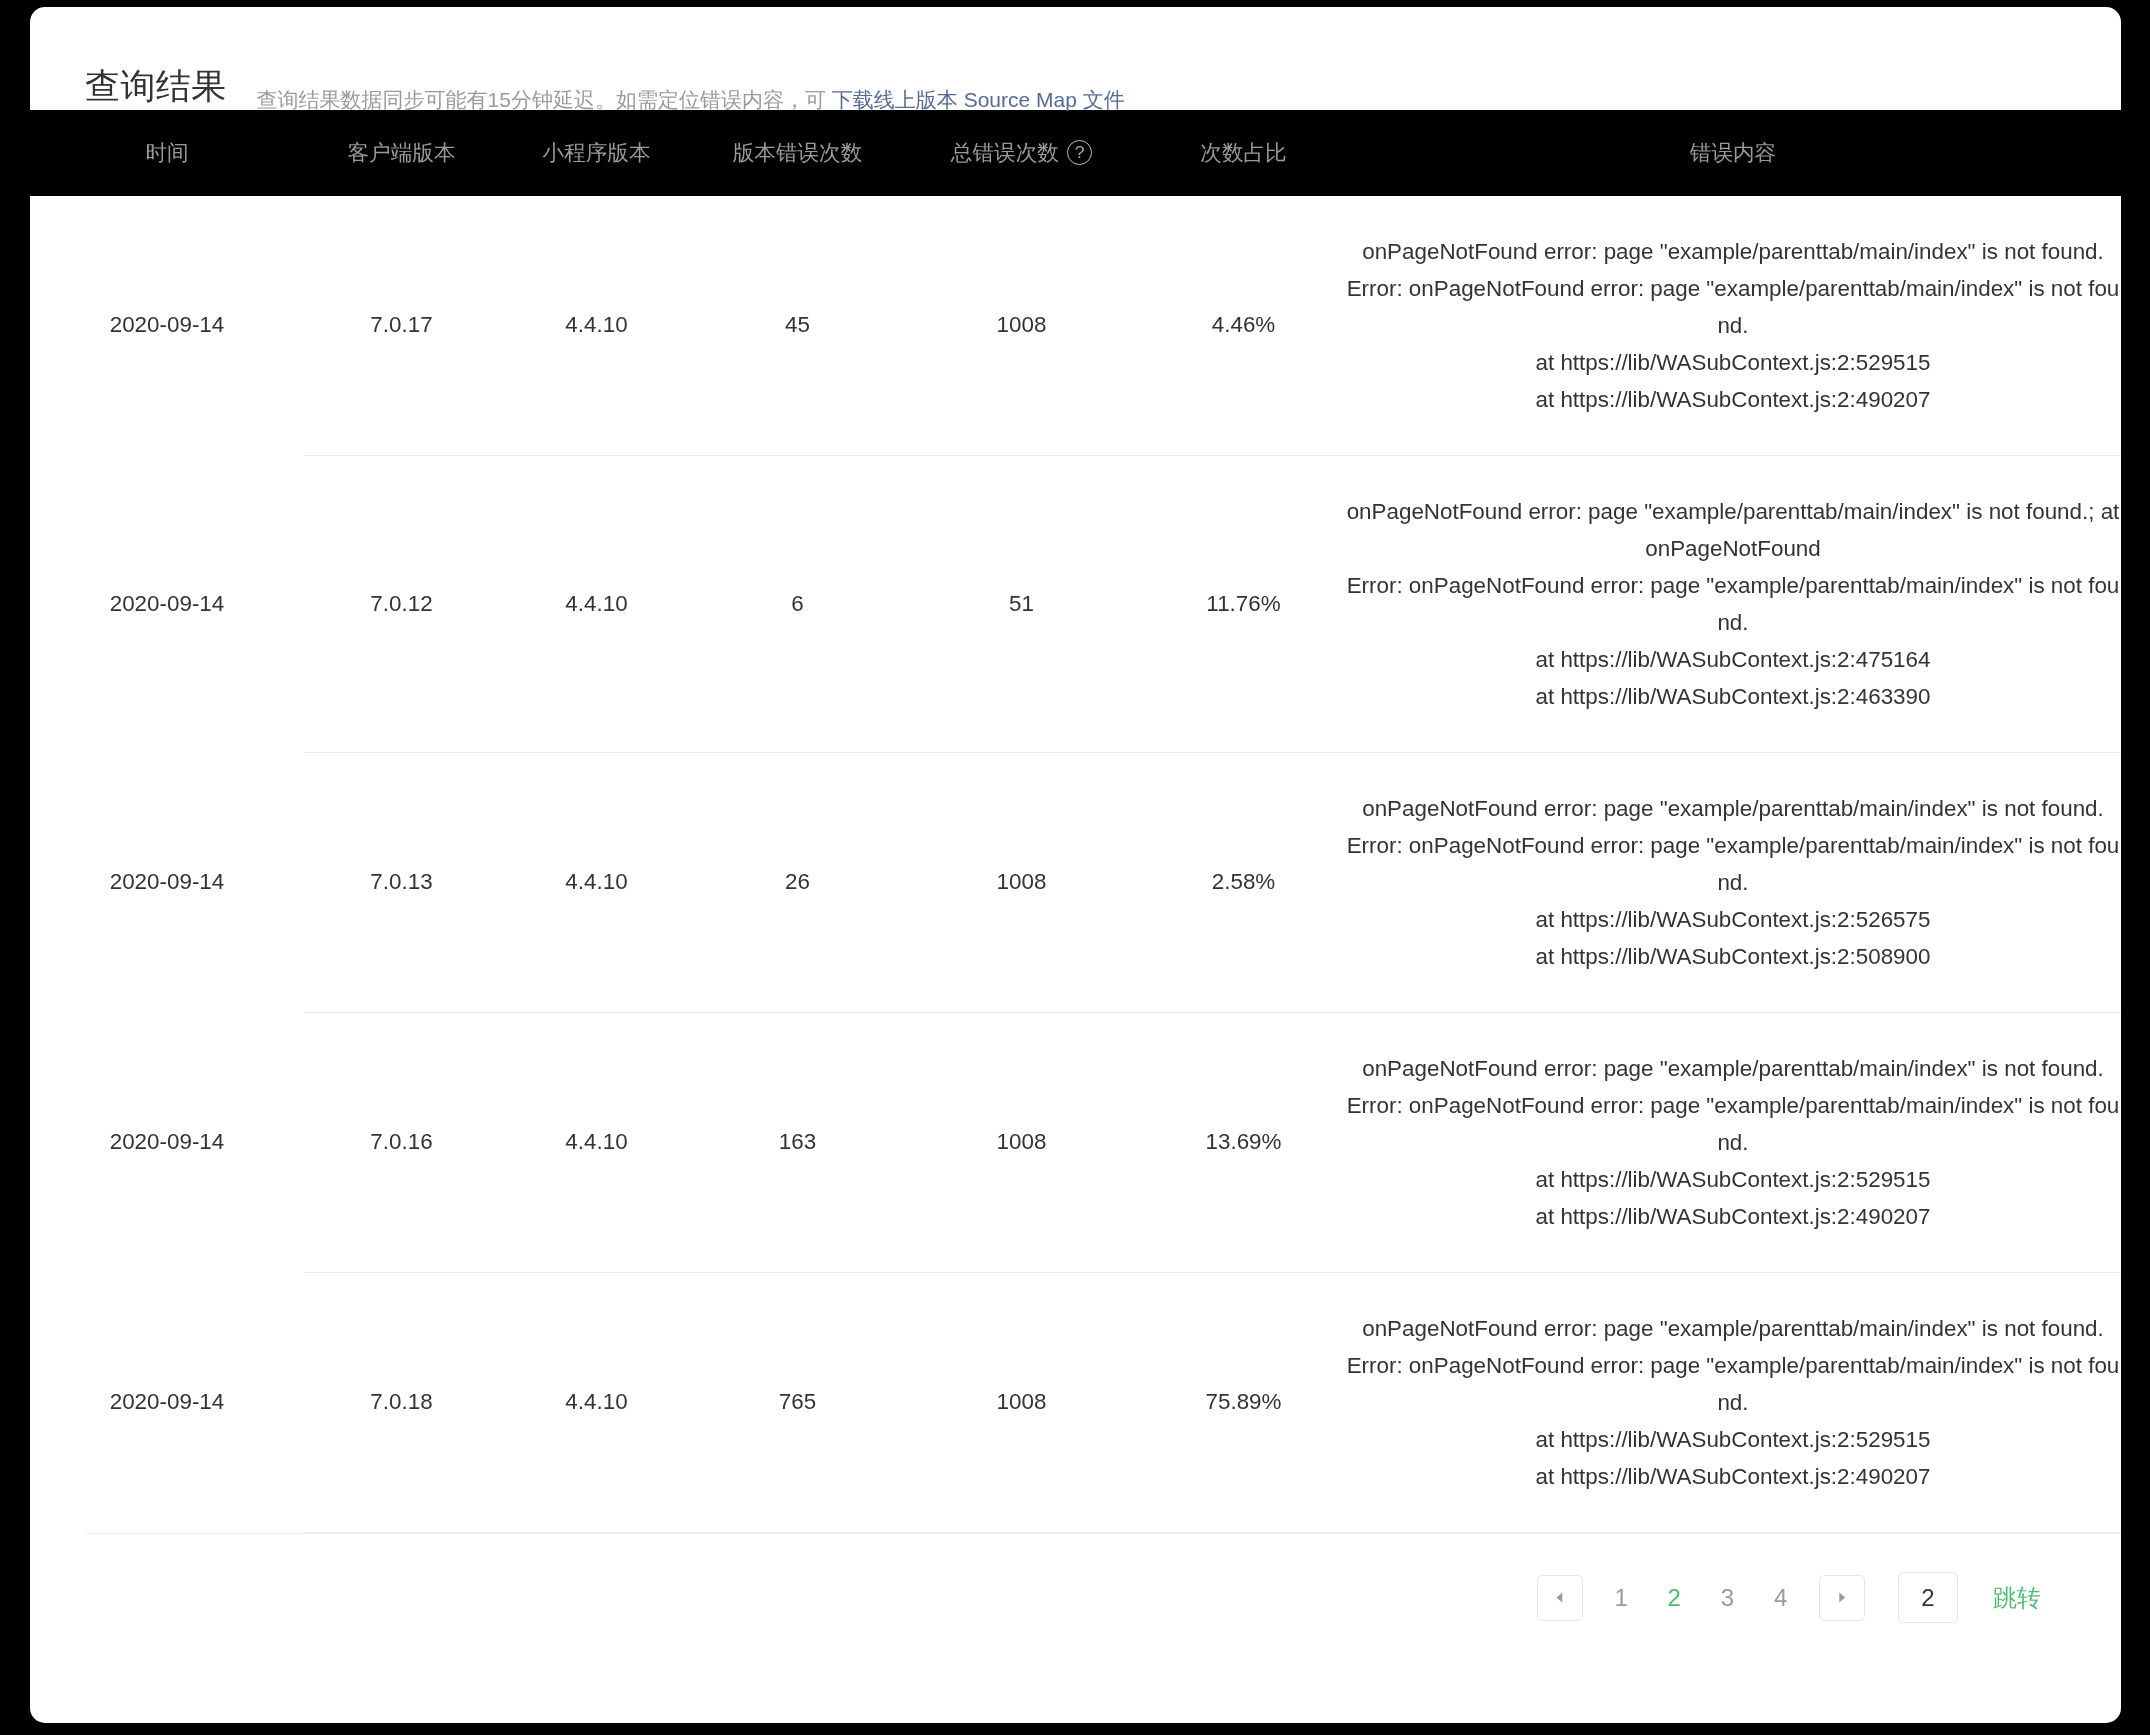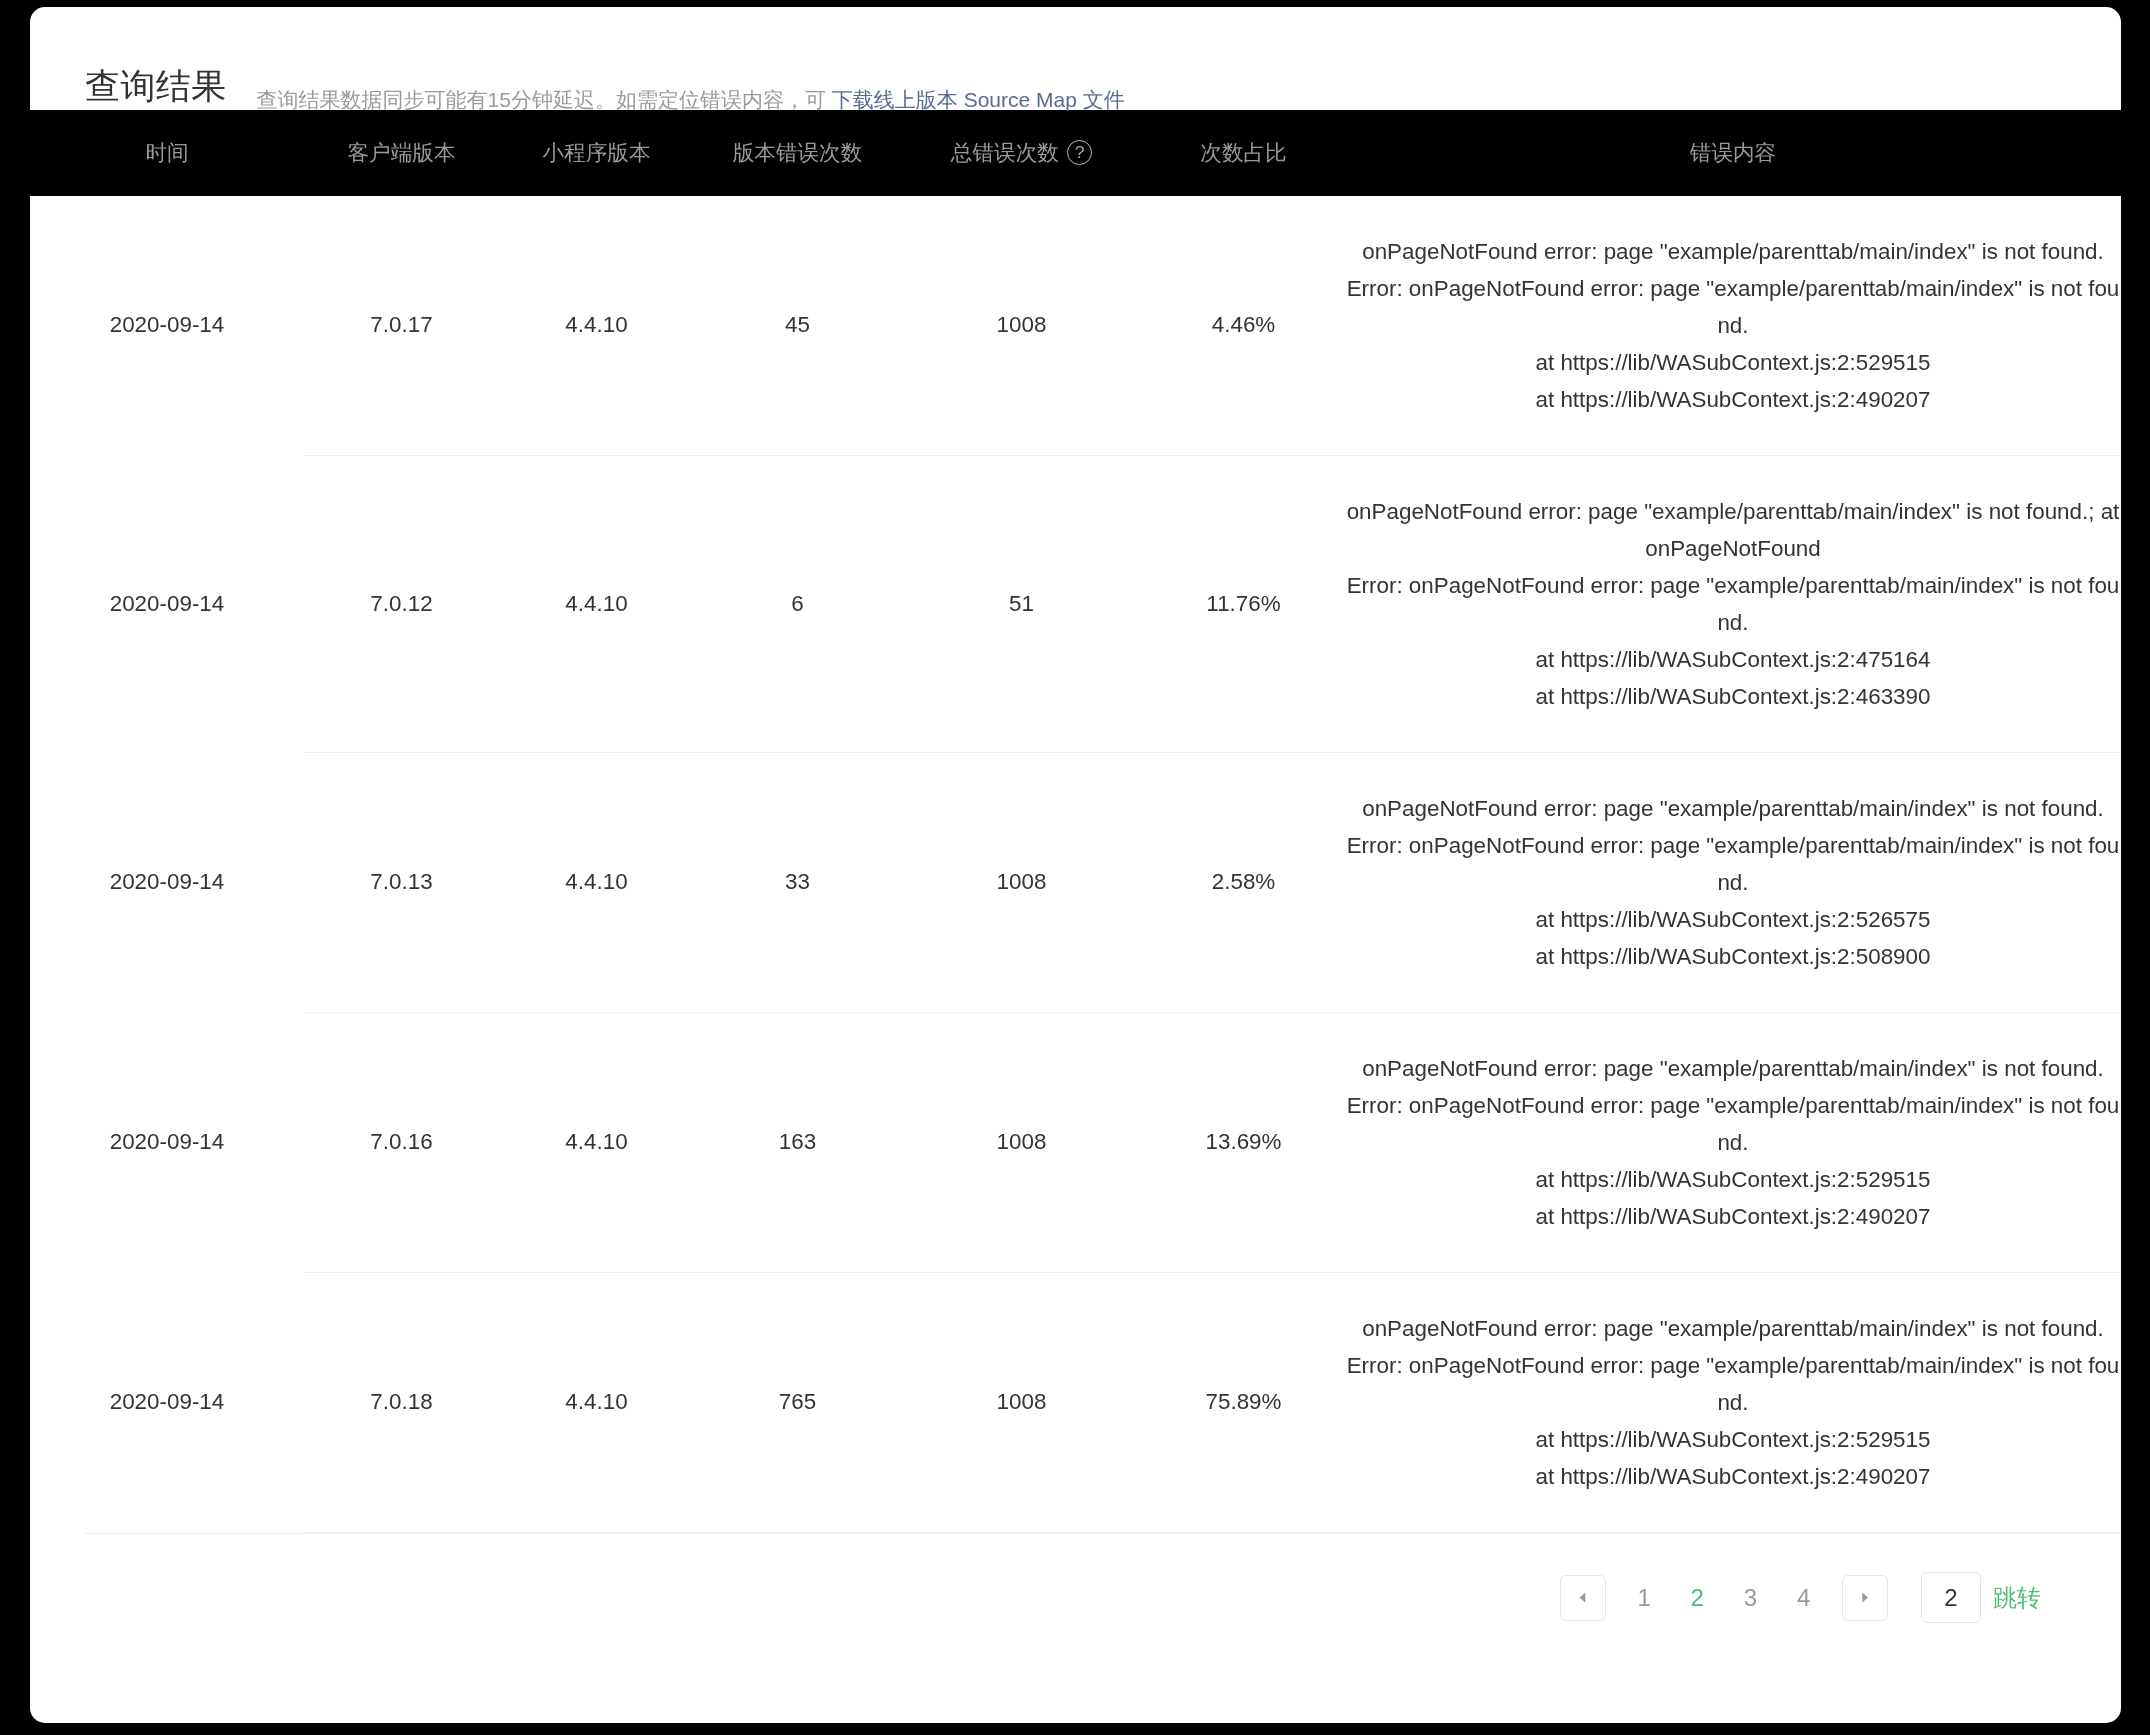--- a/index.html
+++ b/index.html
@@ -178,21 +178,21 @@
     border-radius: 5.8px;
     background: #ffffff;
     color: #333333;
     font-size: 24px;
     text-align: center;
     font-family: "Liberation Sans", "DejaVu Sans", sans-serif;
     margin-left: 21.6px;
   }
 
   .pg-jump {
-    margin-left: 12px;
+    margin-left: 35px;
     font-size: 24px;
     color: #4dbd74;
     cursor: pointer;
     white-space: nowrap;
   }
 </style>
 </head>
 <body>
 
 <div class="card">
@@ -280,21 +280,21 @@
             <div class="error-text">onPageNotFound error: page "example/parenttab/main/index" is not found.; at onPageNotFound
 Error: onPageNotFound error: page "example/parenttab/main/index" is not found.
 at https://lib/WASubContext.js:2:475164
 at https://lib/WASubContext.js:2:463390</div>
           </td>
         </tr>
         <tr>
           <td>2020-09-14</td>
           <td>7.0.13</td>
           <td>4.4.10</td>
-          <td>33</td>
+          <td>26</td>
           <td>1008</td>
           <td>2.58%</td>
           <td class="error-cell">
             <div class="error-text">onPageNotFound error: page "example/parenttab/main/index" is not found.
 Error: onPageNotFound error: page "example/parenttab/main/index" is not found.
 at https://lib/WASubContext.js:2:526575
 at https://lib/WASubContext.js:2:508900</div>
           </td>
         </tr>
         <tr>

